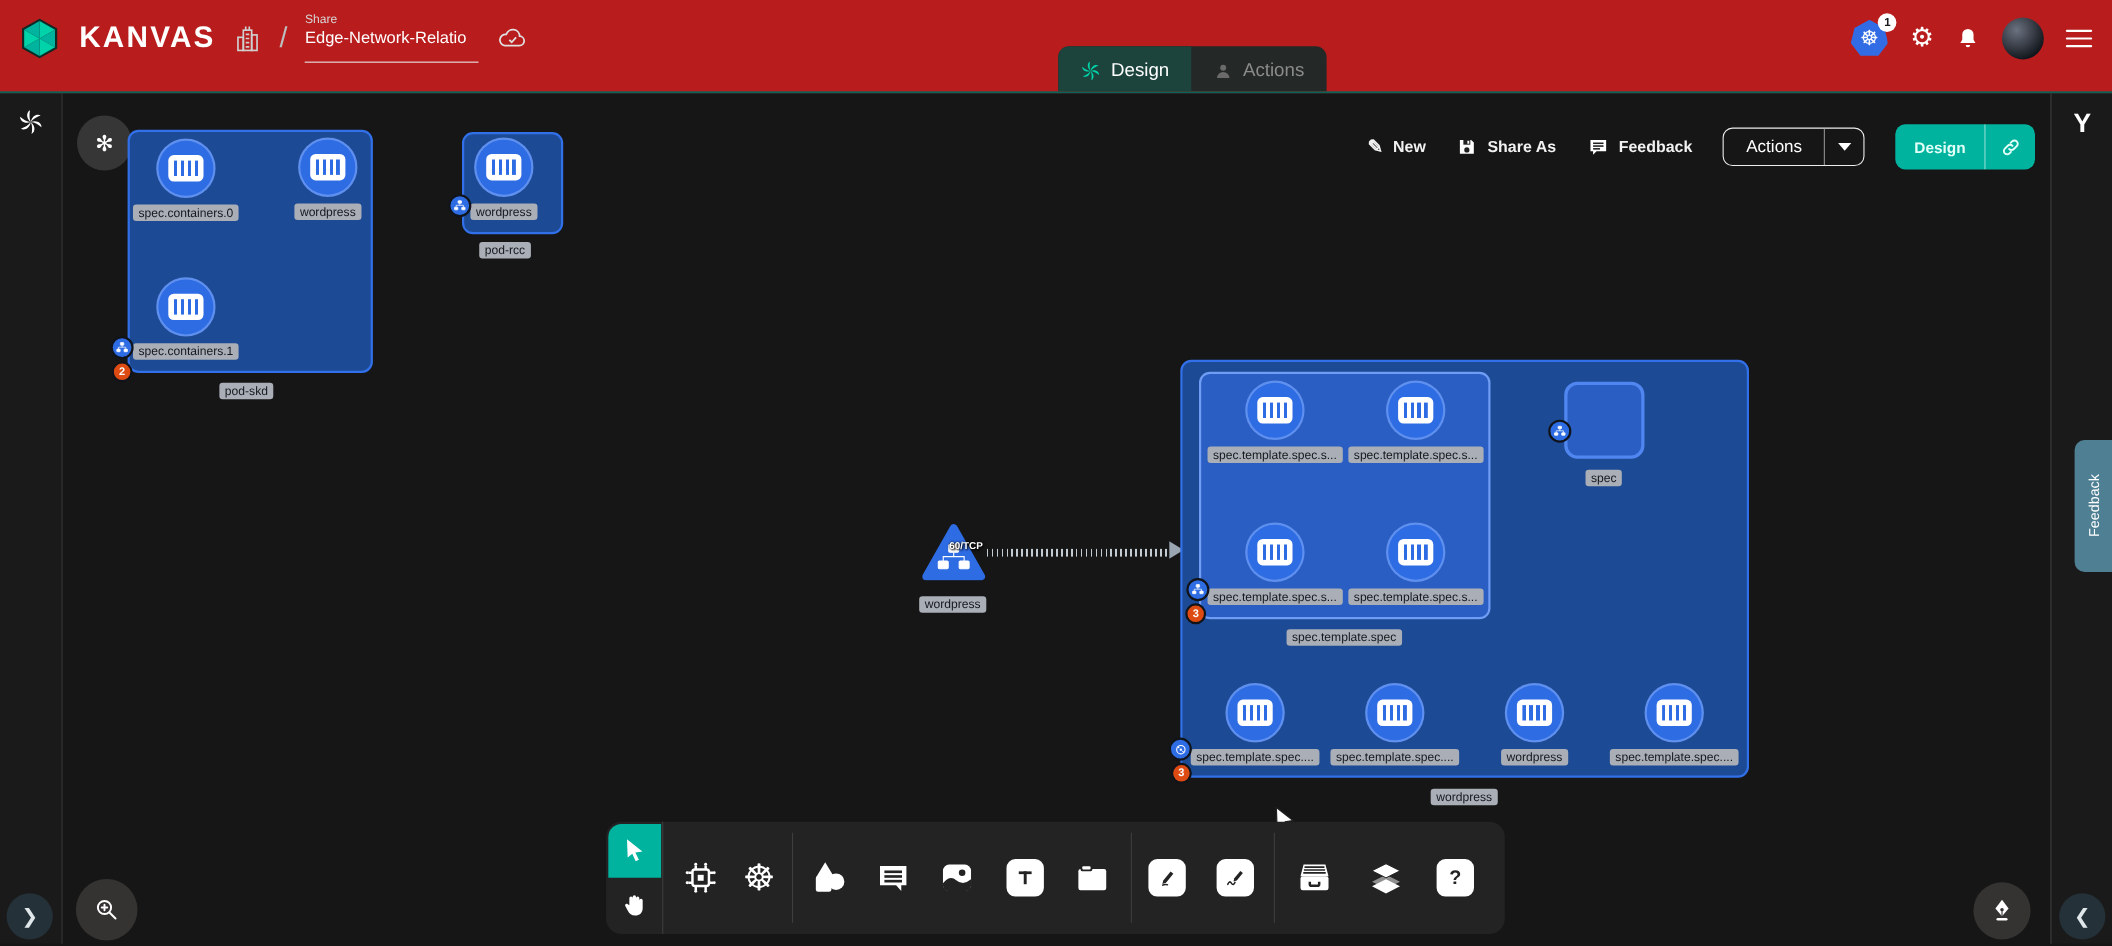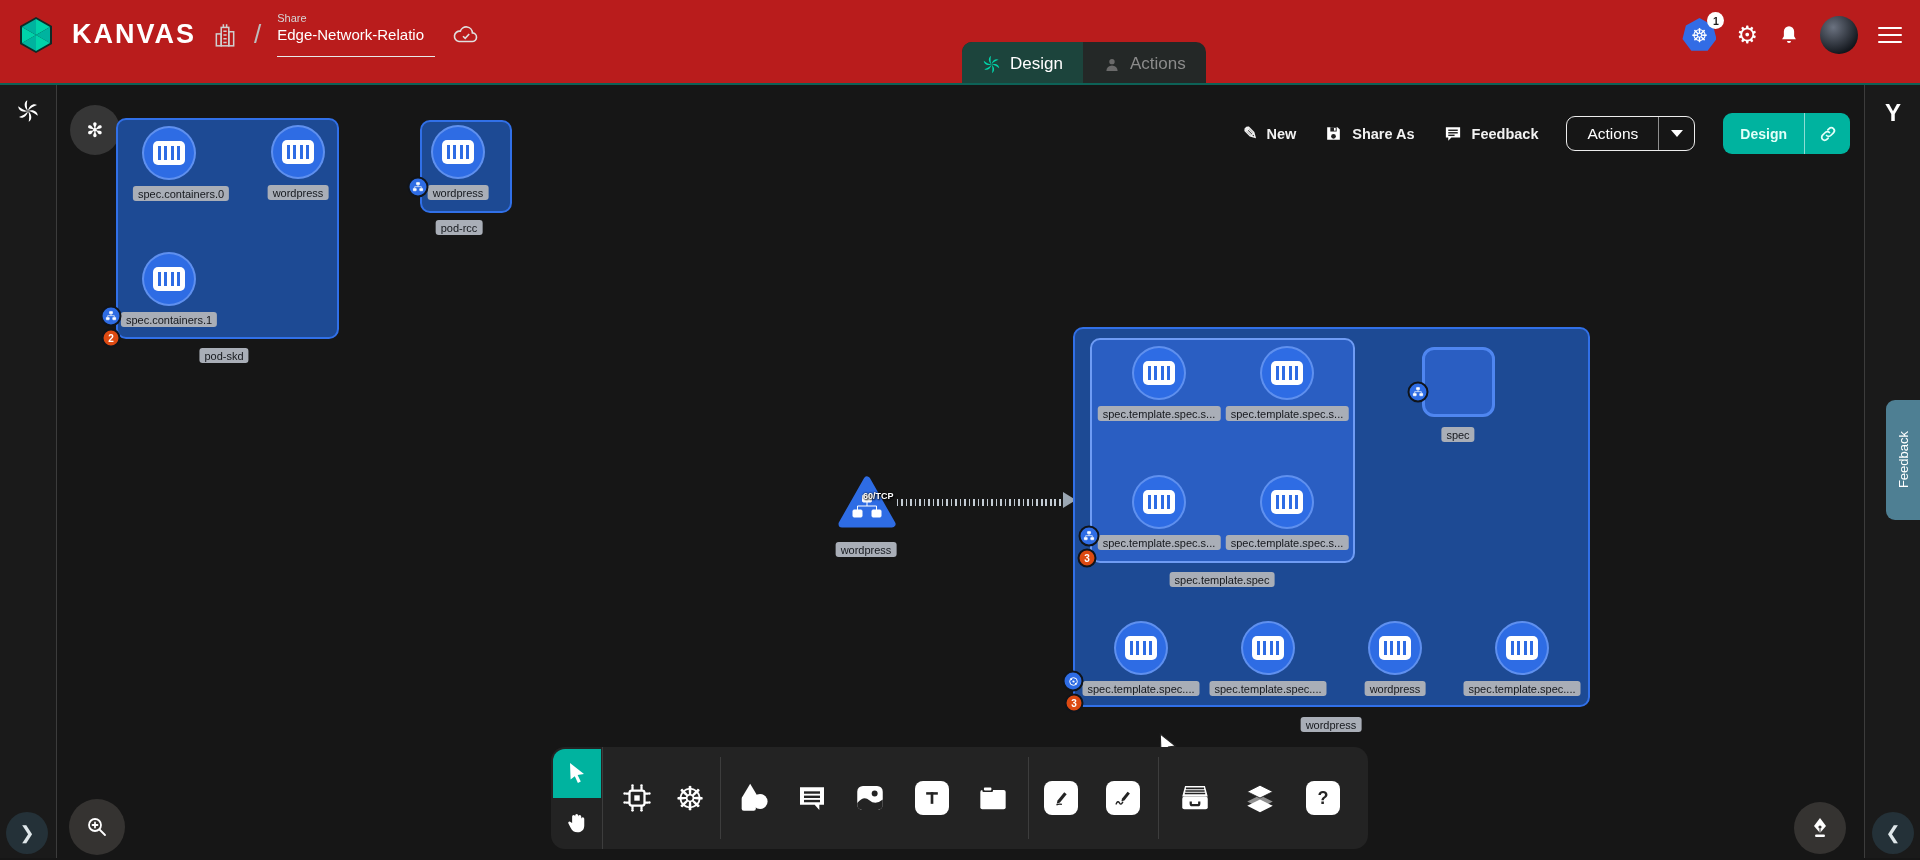--- a/index.html
+++ b/index.html
@@ -224,21 +224,21 @@
       <span class="circle-btn" style="left:13px;top:20px;width:50px;height:50px;background:#363636;font-size:20px;color:#fff">
         <span>✻</span>
       </span>
 
       <div class="grp" style="left:59px;top:33px;width:223px;height:221px"></div>
       <div class="cnode" style="left:112px;top:68px">
           <span class="cargo">
             <span class="bars"></span>
           </span>
         </div>
-      <span class="nlabel" style="left:124px;top:101px">spec.containers.0</span>
+      <span class="nlabel" style="left:112px;top:101px">spec.containers.0</span>
       <div class="cnode" style="left:241px;top:67px">
           <span class="cargo">
             <span class="bars"></span>
           </span>
         </div>
       <span class="nlabel" style="left:241px;top:100px">wordpress</span>
       <div class="cnode" style="left:112px;top:194px">
           <span class="cargo">
             <span class="bars"></span>
           </span>

